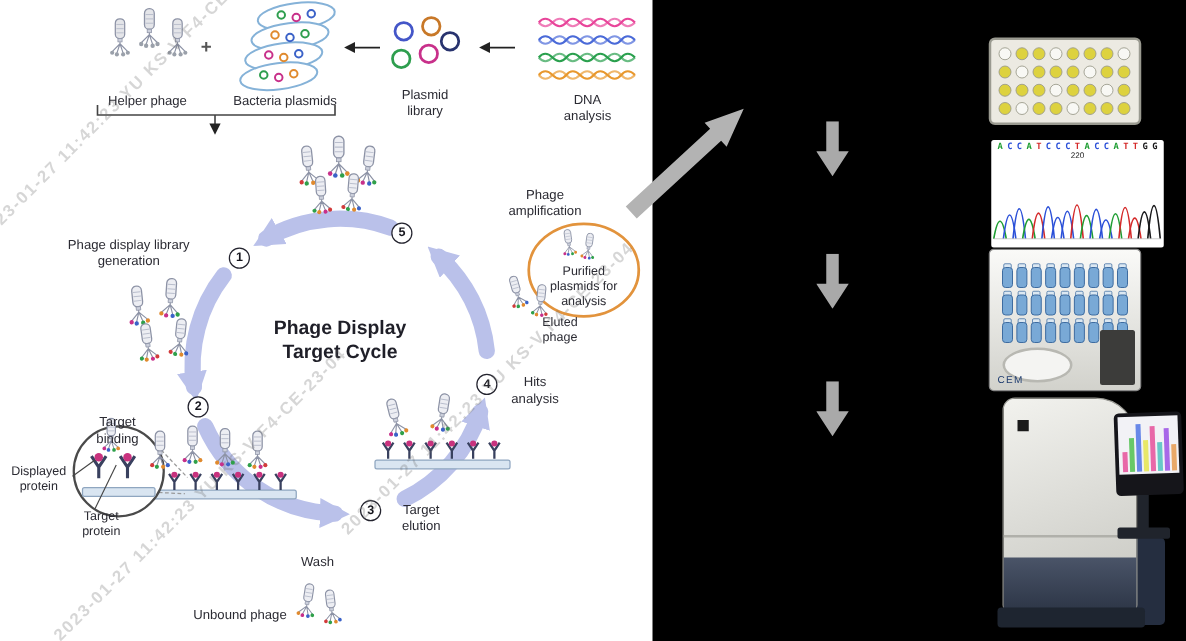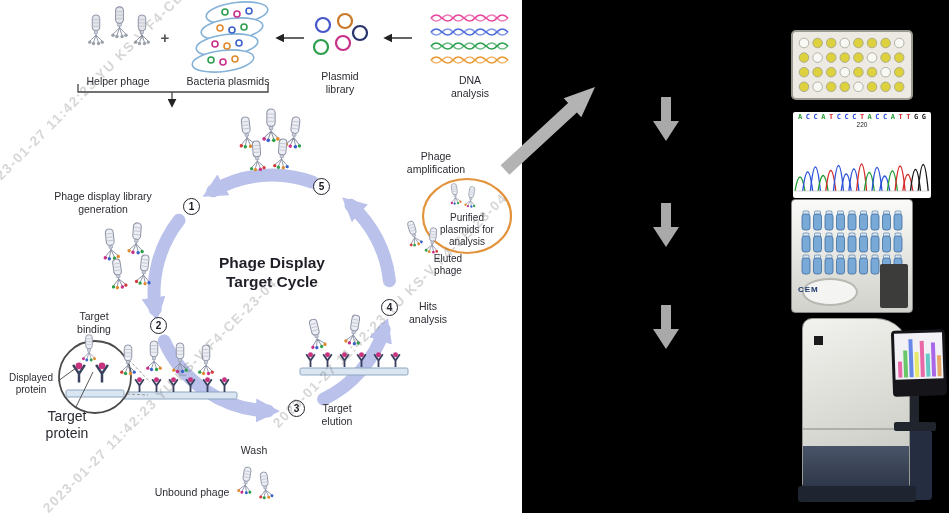--- a/index.html
+++ b/index.html
@@ -237,27 +237,27 @@
 
 <div class="title">Phage Display Target Cycle</div>
 
 <div class="badge" style="left:183px;top:198px">1</div>
 <div class="badge" style="left:150px;top:317px">2</div>
 <div class="badge" style="left:288px;top:400px">3</div>
 <div class="badge" style="left:381px;top:299px">4</div>
 <div class="badge" style="left:313px;top:178px">5</div>
 
 <div class="lbl bold" style="left:50px;top:190px;width:106px">Phage display library generation</div>
-<div class="lbl bold" style="left:64px;top:310px;width:60px">Target binding</div>
+<div class="lbl bold" style="left:64px;top:332px;width:60px">Target binding</div>
 <div class="lbl bold" style="left:312px;top:402px;width:50px">Target elution</div>
 <div class="lbl bold" style="left:400px;top:300px;width:56px">Hits analysis</div>
 <div class="lbl bold" style="left:398px;top:150px;width:76px">Phage amplification</div>
 
 <div class="lbl" style="left:2px;top:372px;width:58px;font-size:10px">Displayed protein</div>
-<div class="lbl" style="left:42px;top:408px;width:50px;font-size:14px">Target protein</div>
+<div class="lbl" style="left:56px;top:408px;width:50px;font-size:10px">Target protein</div>
 <div class="lbl" style="left:230px;top:444px;width:48px">Wash</div>
 <div class="lbl nowrap" style="left:148px;top:486px;width:88px">Unbound phage</div>
 <div class="lbl" style="left:424px;top:253px;width:48px;font-size:10px">Eluted phage</div>
 <div class="lbl" style="left:430px;top:212px;width:74px;font-size:10px">Purified plasmids for analysis</div>
 
 <div class="wm" style="left:-20px;top:185px">2023-01-27 11:42:23 YU KS-V F4-CE-23-04</div>
 <div class="wm" style="left:40px;top:505px">2023-01-27 11:42:23 YU KS-V F4-CE-23-04</div>
 <div class="wm" style="left:270px;top:420px">2023-01-27 11:42:23 YU KS-V F4-CE-23-04</div>
 
 <div class="black-panel"></div>
@@ -408,21 +408,21 @@
       <rect x="65.5" y="54" width="8" height="16" rx="2.5" fill="#79a9d6" stroke="#3e6ca0" stroke-width="0.8"></rect>
       <rect x="78" y="51" width="6" height="4" rx="1" fill="#dce8f2" stroke="#3e6ca0" stroke-width="0.6"></rect>
       <rect x="77" y="54" width="8" height="16" rx="2.5" fill="#79a9d6" stroke="#3e6ca0" stroke-width="0.8"></rect>
       <rect x="89.5" y="51" width="6" height="4" rx="1" fill="#dce8f2" stroke="#3e6ca0" stroke-width="0.6"></rect>
       <rect x="88.5" y="54" width="8" height="16" rx="2.5" fill="#79a9d6" stroke="#3e6ca0" stroke-width="0.8"></rect>
       <rect x="101" y="51" width="6" height="4" rx="1" fill="#dce8f2" stroke="#3e6ca0" stroke-width="0.6"></rect>
       <rect x="100" y="54" width="8" height="16" rx="2.5" fill="#79a9d6" stroke="#3e6ca0" stroke-width="0.8"></rect>
     </svg>
   <div style="position:absolute;left:10px;top:78px;width:56px;height:28px;background:#f4f4f2;border:2px solid #b8b8b2;border-radius:50%"></div>
   <div style="position:absolute;left:88px;top:64px;width:28px;height:44px;background:#3c3c3a;border-radius:2px"></div>
-  <div style="position:absolute;left:6px;bottom:18px;font-size:8px;font-weight:bold;color:#1c3a6e;letter-spacing:1px">CEM</div>
+  <div style="position:absolute;left:6px;bottom:4px;font-size:8px;font-weight:normal;color:#1c3a6e;letter-spacing:1px">CEM</div>
 </div>
 
 <div class="rimg" style="left:798px;top:310px;width:150px;height:198px">
   <div style="position:absolute;left:96px;top:120px;width:38px;height:70px;background:#252e40;border-radius:4px"></div>
   <div style="position:absolute;left:4px;top:8px;width:108px;height:170px;background:linear-gradient(160deg,#f2f2ee,#c6c6c0);border:1px solid #9a9a94;border-radius:10px 34px 4px 4px"></div>
   <div style="position:absolute;left:16px;top:26px;width:9px;height:9px;background:#1a1a1a"></div>
   <div style="position:absolute;left:5px;top:118px;width:106px;height:2px;background:#b0b0aa"></div>
   <div style="position:absolute;left:5px;top:136px;width:106px;height:41px;background:linear-gradient(#4a5468,#2e3748)"></div>
   <div style="position:absolute;left:0;top:176px;width:118px;height:16px;background:#1e2530;border-radius:3px"></div>
   <div style="position:absolute;left:94px;top:20px;width:54px;height:66px;background:#15151a;border-radius:4px;padding:3px;transform:rotate(-2deg)">

